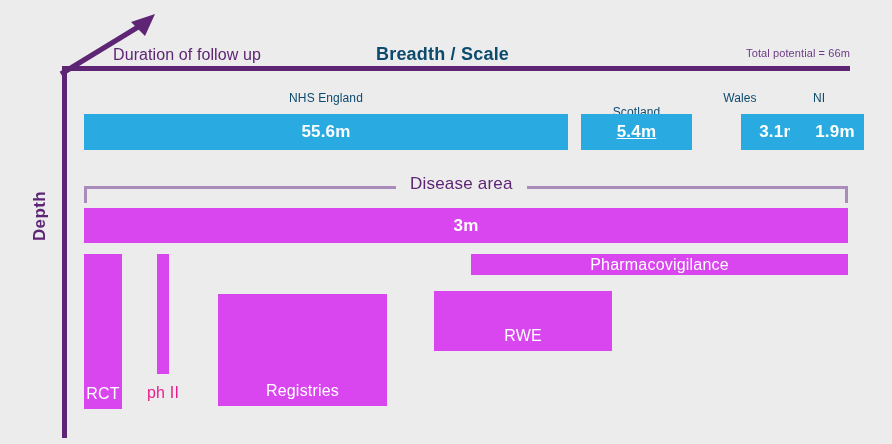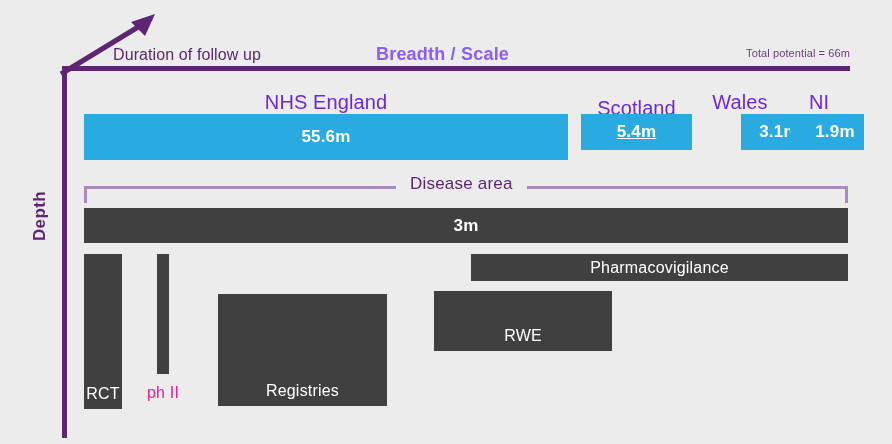--- a/index.html
+++ b/index.html
@@ -62,39 +62,39 @@
     left: 113px;
     top: 46px;
     color: #5d2573;
     font-size: 16px;
     letter-spacing: .1px;
   }
   .hdr-breadth {
     position: absolute;
     left: 376px;
     top: 44px;
-    color: #8b5cf6;
+    color: #0c4a6e;
     font-size: 18px;
     font-weight: bold;
     letter-spacing: .2px;
   }
   .hdr-total {
     position: absolute;
     right: 42px;
     top: 47px;
     color: #6d3a85;
     font-size: 11px;
     letter-spacing: .1px;
   }
 
   
   .nation-label {
     position: absolute;
-    color: #6d28d9;
-    font-size: 20px;
+    color: #0c4a6e;
+    font-size: 12px;
     text-align: center;
     letter-spacing: .1px;
   }
   .bar-blue {
     position: absolute;
     background: #29abe2;
     color: #ffffff;
     font-size: 17px;
     font-weight: bold;
     display: flex;
@@ -123,21 +123,21 @@
     padding: 0 14px;
     color: #5d2573;
     font-size: 17px;
     font-weight: normal;
     letter-spacing: .2px;
   }
 
   
   .bar-pink {
     position: absolute;
-    background: #404040;
+    background: #d946ef;
     color: #ffffff;
     font-size: 16px;
     letter-spacing: .2px;
   }
   .bar-pink.center {
     display: flex;
     align-items: center;
     justify-content: center;
   }
   .bar-pink .lbl {
@@ -172,44 +172,44 @@
     <polygon points="100,4 76,12 90,26" fill="#5d2573"></polygon>
   </svg>
 
   <div class="depth-label">Depth</div>
 
   <div class="hdr-duration">Duration of follow up</div>
   <div class="hdr-breadth">Breadth / Scale</div>
   <div class="hdr-total">Total potential = 66m</div>
 
   <div class="nation-label" style="left:84px;top:91px;width:484px;">NHS England</div>
-  <div class="nation-label" style="left:581px;top:97px;width:111px;">Scotland</div>
+  <div class="nation-label" style="left:581px;top:105px;width:111px;">Scotland</div>
   <div class="nation-label" style="left:702px;top:91px;width:76px;">Wales</div>
   <div class="nation-label" style="left:790px;top:91px;width:58px;">NI</div>
 
-  <div class="bar-blue" style="left:84px;top:114px;width:484px;height:46px;">55.6m</div>
+  <div class="bar-blue" style="left:84px;top:114px;width:484px;height:36px;">55.6m</div>
   <div class="bar-blue" style="left:581px;top:114px;width:111px;height:36px;text-decoration:underline;">5.4m</div>
   <div class="bar-blue" style="left:702px;top:114px;width:76px;height:36px;margin-left:39px;">3.1m</div>
   <div class="bar-blue" style="left:790px;top:114px;width:58px;height:36px;padding-left:16px;">1.9m</div>
 
   <div class="bracket"></div>
   <div class="bracket-label">Disease area</div>
 
   <div class="bar-pink center bold-lbl" style="left:84px;top:208px;width:764px;height:35px;">3m</div>
 
   <div class="bar-pink" style="left:84px;top:254px;width:38px;height:155px;">
     <span class="lbl">RCT</span>
   </div>
 
   <div class="bar-pink" style="left:157px;top:254px;width:12px;height:120px;"></div>
   <div class="ext-label" style="left:133px;top:384px;width:60px;">ph II</div>
 
   <div class="bar-pink" style="left:218px;top:294px;width:169px;height:112px;">
     <span class="lbl">Registries</span>
   </div>
 
-  <div class="bar-pink center" style="left:471px;top:254px;width:377px;height:27px;">Pharmacovigilance</div>
+  <div class="bar-pink center" style="left:471px;top:254px;width:377px;height:21px;">Pharmacovigilance</div>
 
   <div class="bar-pink" style="left:434px;top:291px;width:178px;height:60px;">
     <span class="lbl">RWE</span>
   </div>
 
 </div>
 
 </body></html>

